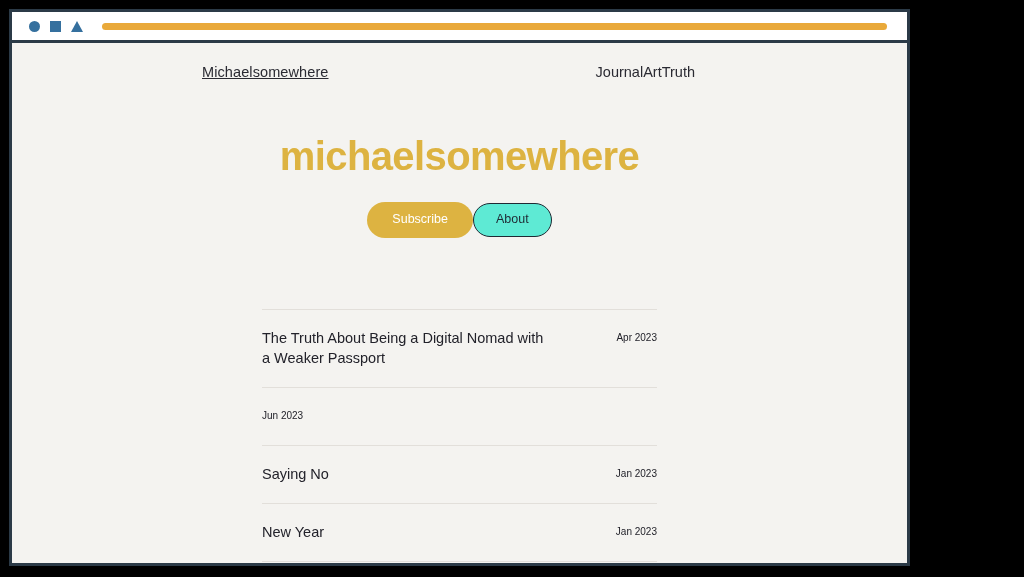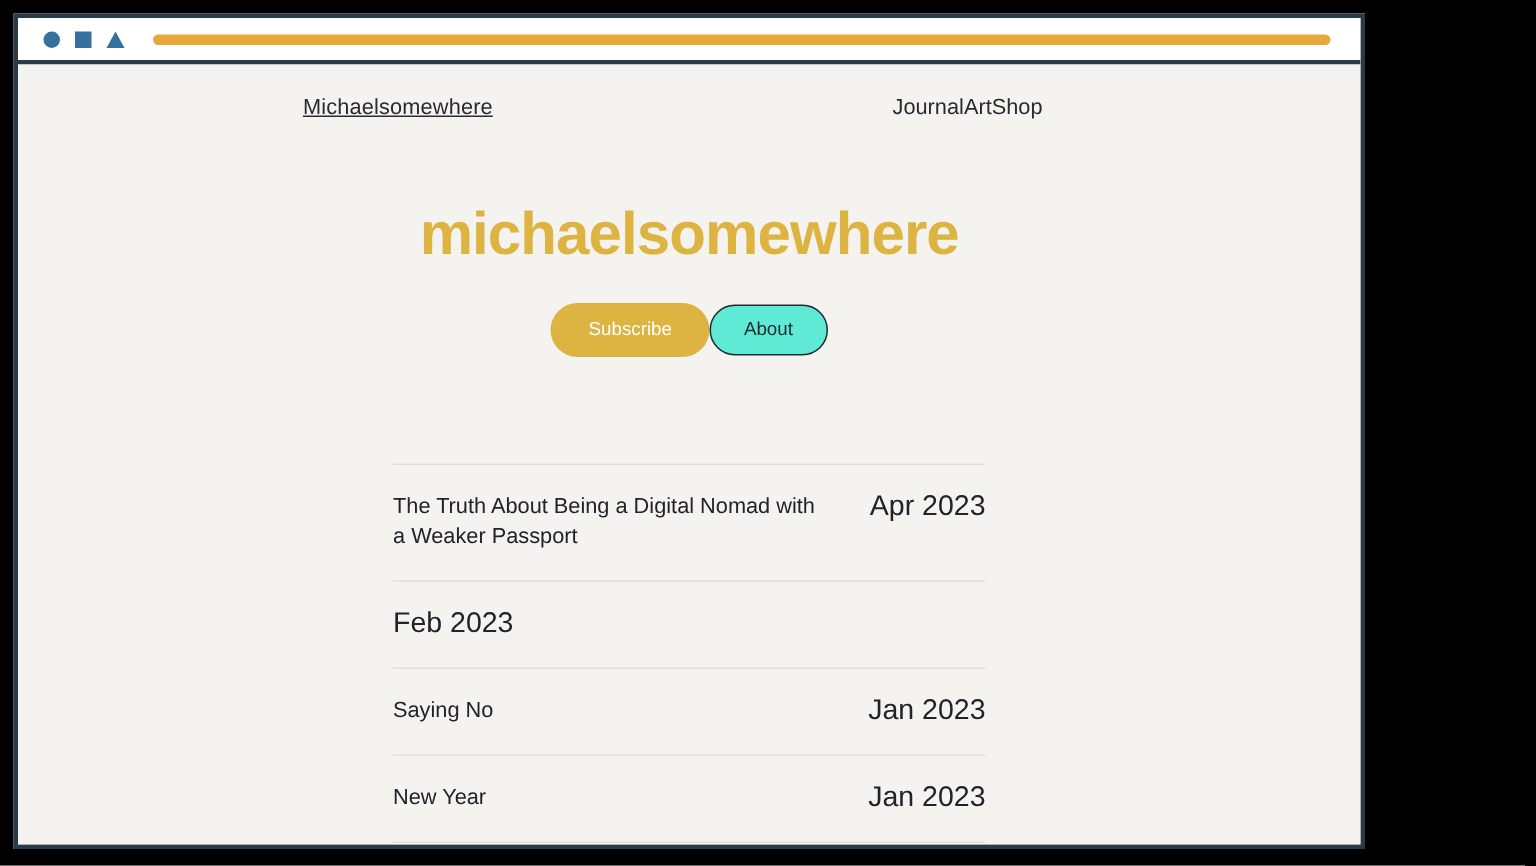--- a/index.html
+++ b/index.html
@@ -175,21 +175,21 @@
   }
 
   .post-title {
     font-size: 14.5px;
     line-height: 20px;
     color: #22222a;
     max-width: 290px;
   }
 
   .post-date {
-    font-size: 19px;
+    font-size: 10px;
     line-height: 20px;
     color: #22222a;
     white-space: nowrap;
     flex: 0 0 auto;
   }
 </style>
 </head>
 <body>
 
 <div class="browser-window">
@@ -203,39 +203,39 @@
     <div class="address-bar"></div>
   </div>
 
   <div class="page-viewport">
 
     <div class="site-nav">
       <a class="site-brand" href="#">Michaelsomewhere</a>
       <nav class="nav-links">
         <a class="nav-link" href="#">Journal</a>
         <a class="nav-link" href="#">Art</a>
-        <a class="nav-link" href="#">Shop</a>
+        <a class="nav-link" href="#">Truth</a>
       </nav>
     </div>
 
     <div class="hero">
       <h1 class="hero-title">michaelsomewhere</h1>
       <div class="hero-actions">
         <button class="btn btn-subscribe">Subscribe</button>
         <button class="btn btn-about">About</button>
       </div>
     </div>
 
     <div class="post-list">
       <a class="post-row" href="#">
         <span class="post-title">The Truth About Being a Digital Nomad with a Weaker Passport</span>
         <span class="post-date">Apr 2023</span>
       </a>
       <a class="post-row" href="#">
-        <span class="post-date">Feb 2023</span>
+        <span class="post-date">Jun 2023</span>
       </a>
       <a class="post-row" href="#">
         <span class="post-title">Saying No</span>
         <span class="post-date">Jan 2023</span>
       </a>
       <a class="post-row" href="#">
         <span class="post-title">New Year</span>
         <span class="post-date">Jan 2023</span>
       </a>
     </div>

